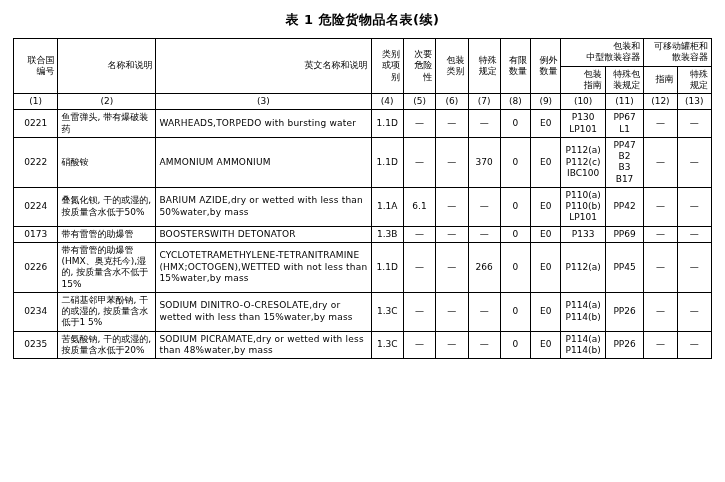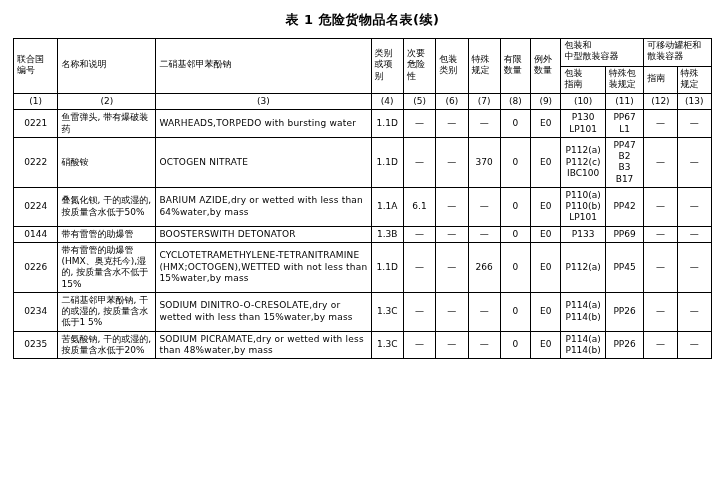--- a/index.html
+++ b/index.html
@@ -35,23 +35,22 @@
   }
   table.dgtable th, table.dgtable td {
     border: 1px solid #000000;
     padding: 2px 3px;
     vertical-align: middle;
     font-size: 9px;
     line-height: 1.25;
     font-family: "DejaVu Sans", "Liberation Sans", sans-serif;
   }
   table.dgtable th {
-    text-align: left;
+    text-align: right;
     font-weight: normal;
-    font-family: Liberation Mono, monospace;
   }
   .hdr-cn { font-size: 9.5px; }
   .numrow td {
     text-align: center;
     font-size: 9px;
     height: 15px;
     padding: 1px 2px;
     font-family: "Liberation Serif", serif;
   }
   td.c { text-align: center; }
@@ -91,21 +90,21 @@
       <col style="width:33px">
       <col style="width:34px">
     </colgroup>
     <thead>
       <tr>
         <th rowspan="2" class="hdr-cn">
           <div>联合国</div>
           <div>编号</div>
         </th>
         <th rowspan="2" class="hdr-cn">名称和说明</th>
-        <th rowspan="2" class="hdr-cn">二硝基邻甲苯酚钠</th>
+        <th rowspan="2" class="hdr-cn">英文名称和说明</th>
         <th rowspan="2" class="hdr-cn">
           <div>类别</div>
           <div>或项别</div>
         </th>
         <th rowspan="2" class="hdr-cn">
           <div>次要</div>
           <div>危险性</div>
         </th>
         <th rowspan="2" class="hdr-cn">
           <div>包装</div>
@@ -181,21 +180,21 @@
           <td class="c pkg stack">
             <div>PP67</div>
             <div>L1</div>
           </td>
           <td class="c dash">—</td>
           <td class="c dash">—</td>
         </tr>
         <tr>
           <td class="c un">0222</td>
           <td class="l cn">硝酸铵</td>
-          <td class="l en">OCTOGEN        NITRATE</td>
+          <td class="l en">AMMONIUM        AMMONIUM</td>
           <td class="c un">1.1D</td>
           <td class="c dash">—</td>
           <td class="c dash">—</td>
           <td class="c un">370</td>
           <td class="c un">0</td>
           <td class="c un">E0</td>
           <td class="c pkg stack">
             <div>P112(a)</div>
             <div>P112(c)</div>
             <div>IBC100</div>
@@ -205,40 +204,40 @@
             <div>B2</div>
             <div>B3</div>
             <div>B17</div>
           </td>
           <td class="c dash">—</td>
           <td class="c dash">—</td>
         </tr>
         <tr>
           <td class="c un">0224</td>
           <td class="l cn">叠氮化钡, 干的或湿的, 按质量含水低于50%</td>
-          <td class="l en">BARIUM AZIDE,dry or wetted with less than 64%water,by mass</td>
+          <td class="l en">BARIUM AZIDE,dry or wetted with less than 50%water,by mass</td>
           <td class="c un">1.1A</td>
           <td class="c dash">6.1</td>
           <td class="c dash">—</td>
           <td class="c un">—</td>
           <td class="c un">0</td>
           <td class="c un">E0</td>
           <td class="c pkg stack">
             <div>P110(a)</div>
             <div>P110(b)</div>
             <div>LP101</div>
           </td>
           <td class="c pkg stack">
             <div>PP42</div>
           </td>
           <td class="c dash">—</td>
           <td class="c dash">—</td>
         </tr>
         <tr>
-          <td class="c un">0144</td>
+          <td class="c un">0173</td>
           <td class="l cn">带有雷管的助爆管</td>
           <td class="l en">BOOSTERSWITH        DETONATOR</td>
           <td class="c un">1.3B</td>
           <td class="c dash">—</td>
           <td class="c dash">—</td>
           <td class="c un">—</td>
           <td class="c un">0</td>
           <td class="c un">E0</td>
           <td class="c pkg stack">
             <div>P133</div>

